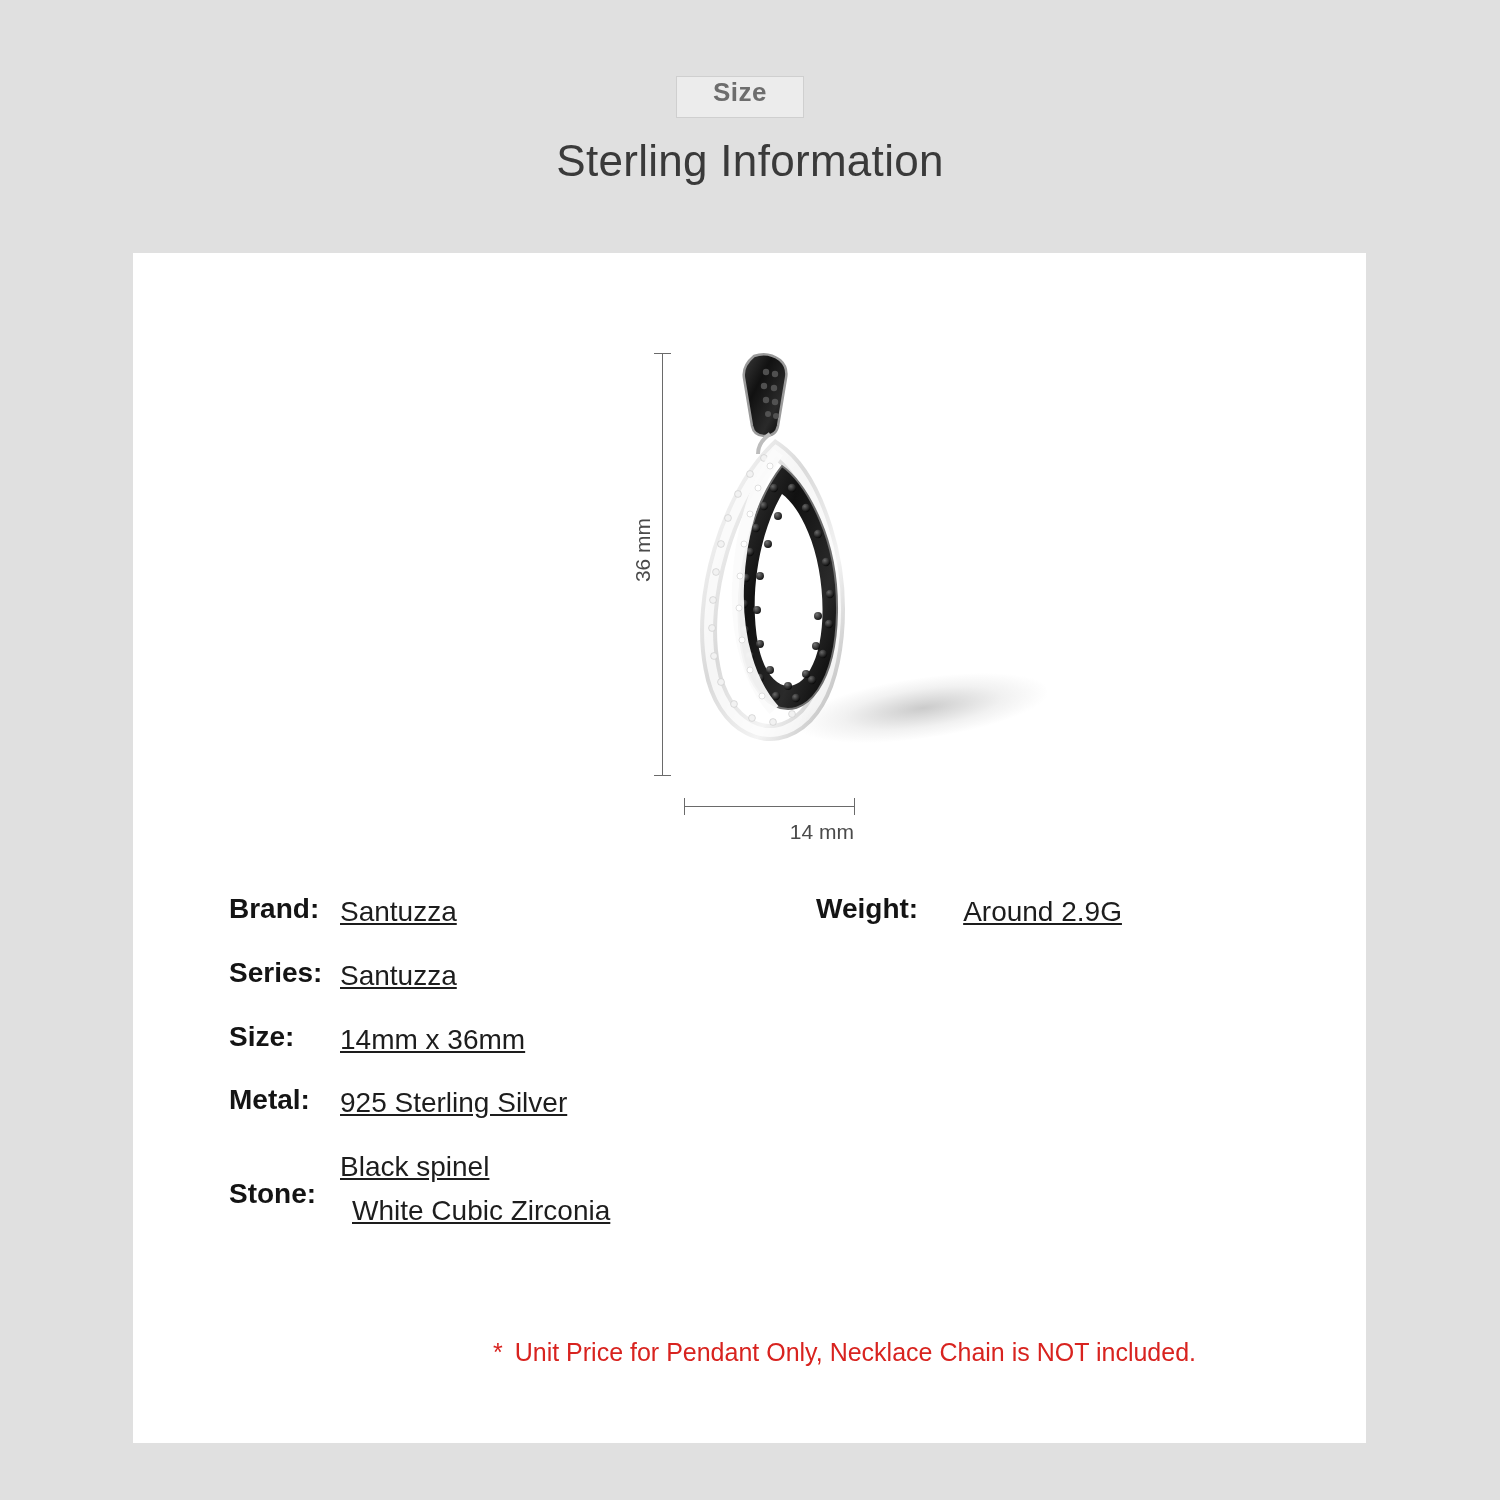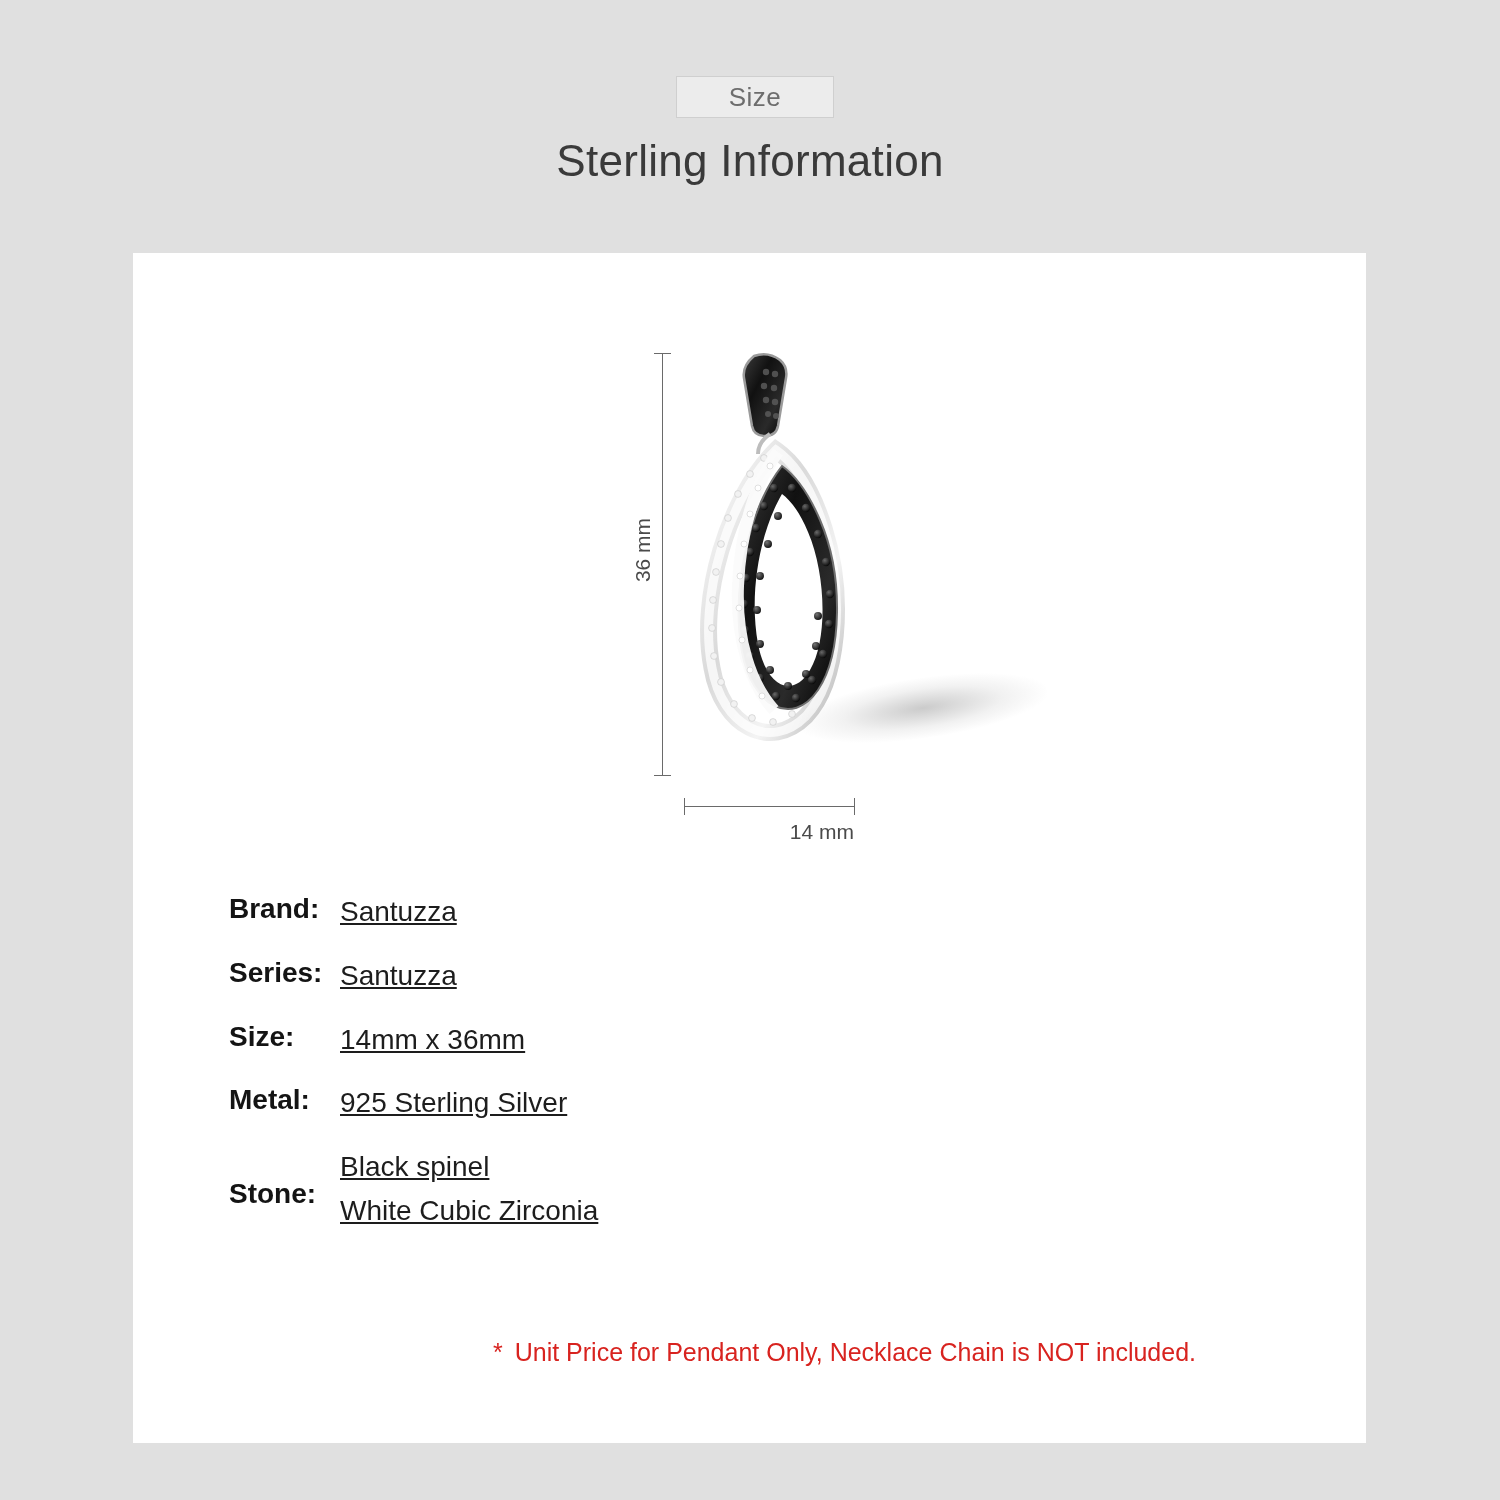--- a/index.html
+++ b/index.html
@@ -15,28 +15,28 @@
   }
   .page {
     position: relative;
     width: 1500px;
     height: 1500px;
   }
   .size-tab {
     position: absolute;
     left: 676px;
     top: 76px;
-    width: 158px;
+    width: 128px;
     height: 42px;
     border: 1px solid #cfcfcf;
     background: #ececec;
     display: flex;
-    align-items: center;
     justify-content: center;
     box-sizing: border-box;
+    font-weight: bold;
   }
   .size-tab span {
     font-size: 26px;
     color: #6d6d6d;
     letter-spacing: 0.5px;
   }
   .page-title {
     position: absolute;
     left: 0;
     right: 0;
@@ -156,20 +156,21 @@
   .spec-value {
     font-size: 28px;
     color: #1d1d1d;
     padding-left: 37px;
     line-height: 1.35;
     text-decoration: underline;
   }
   .spec-value .line2 {
     display: block;
     margin-top: 6px;
+    margin-left: 12px;
   }
   .right-pair {
     position: absolute;
     left: 683px;
     top: 0;
     display: flex;
     align-items: flex-start;
   }
   .right-pair .spec-label {
     width: auto;
@@ -323,20 +324,24 @@
           </g>
         </svg>
       </div>
     </div>
 
     <div class="specs">
 
       <div class="spec-row">
         <div class="spec-label">Brand:</div>
         <div class="spec-value">Santuzza</div>
+        <div class="right-pair">
+          <div class="spec-label">Weight:</div>
+          <div class="spec-value">Around 2.9G</div>
+        </div>
       </div>
 
       <div class="spec-row">
         <div class="spec-label">Series:</div>
         <div class="spec-value">Santuzza</div>
       </div>
 
       <div class="spec-row">
         <div class="spec-label">Size:</div>
         <div class="spec-value">14mm x 36mm</div>

